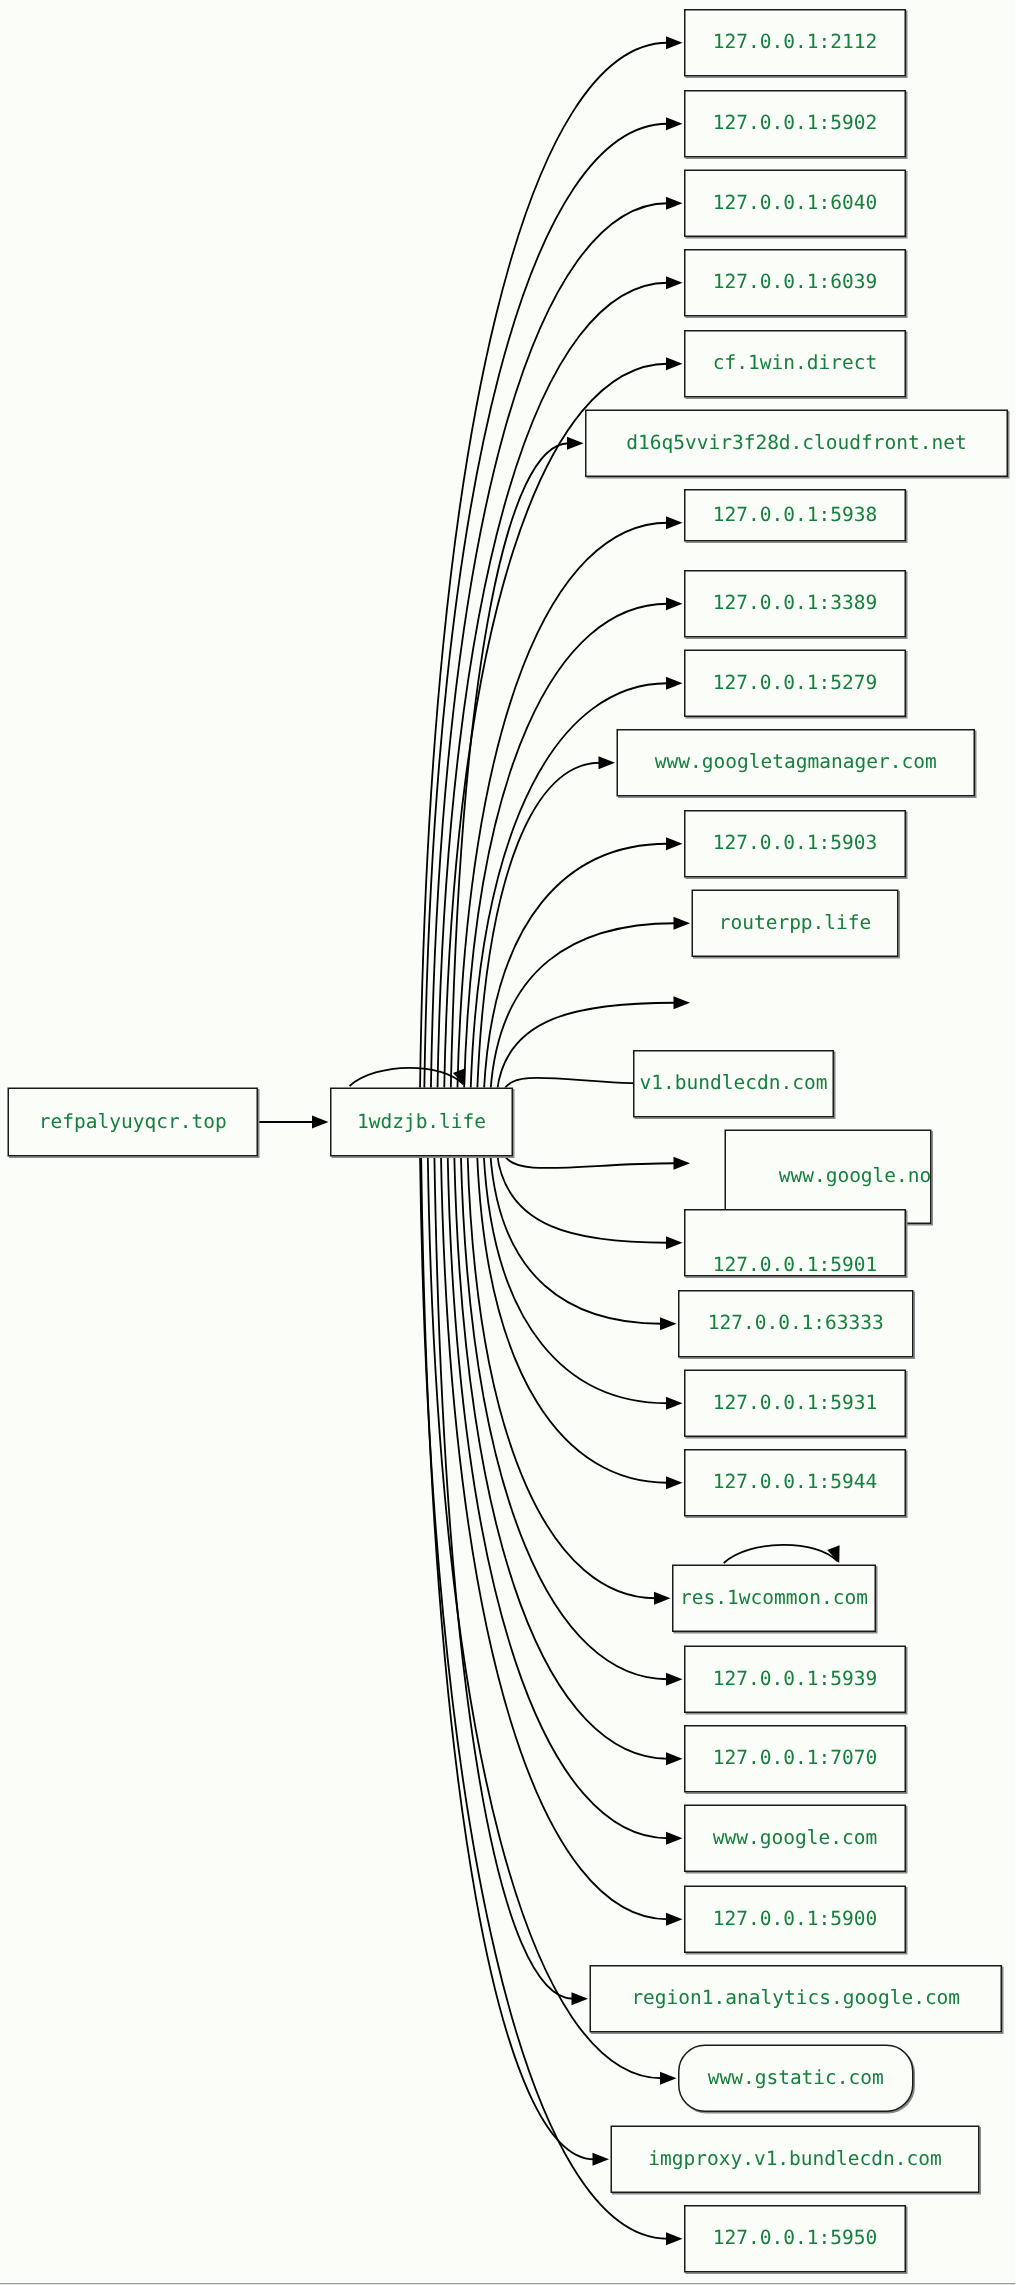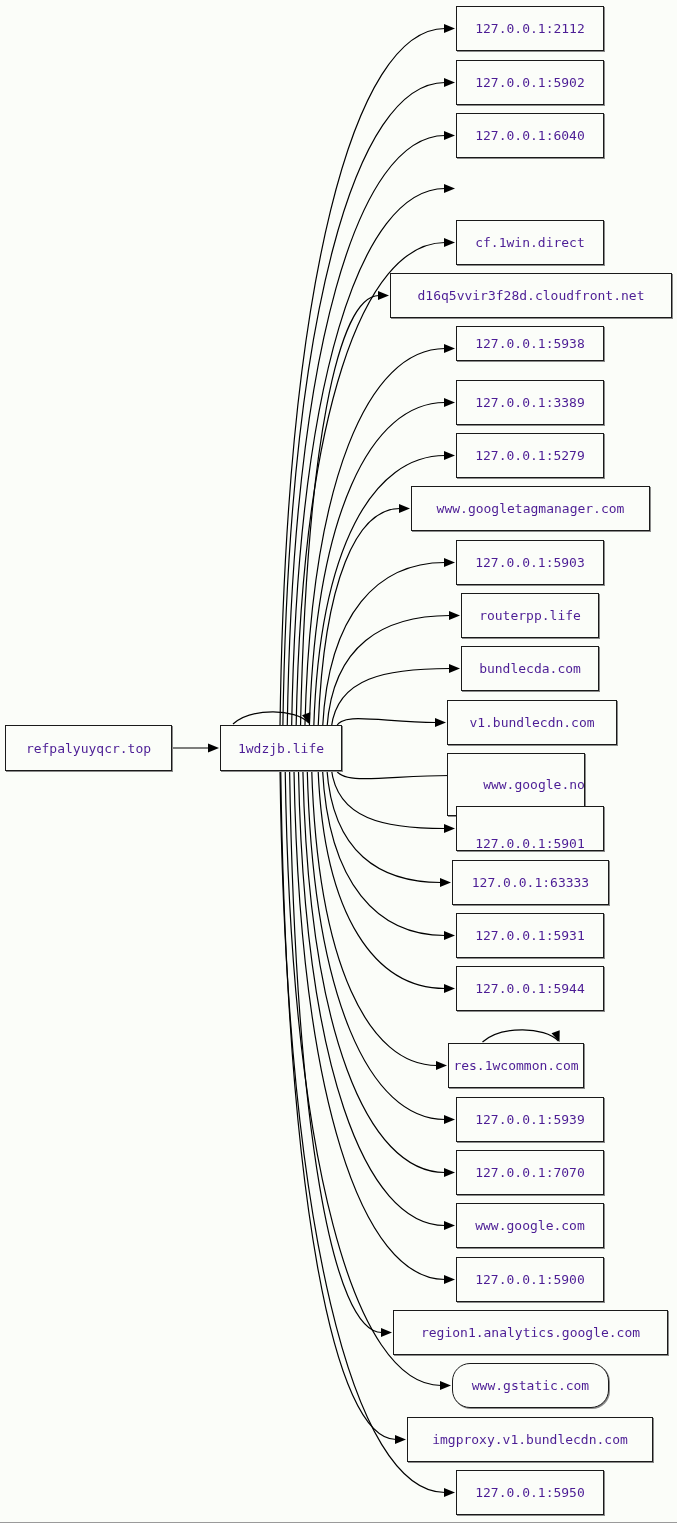--- a/index.html
+++ b/index.html
@@ -34,21 +34,21 @@
     box-shadow: 1px 1px 0 0 #8a8a8a;
     display: flex;
     align-items: center;
     justify-content: center;
     z-index: 2;
   }
   .graph-node .node-label {
     font-family: "DejaVu Sans Mono", "Liberation Mono", monospace;
     font-size: 13px;
     line-height: 13px;
-    color: #4c1d95;
+    color: #15803d;
     white-space: nowrap;
     letter-spacing: 0px;
   }
 </style>
 </head>
 <body>
 
 <div id="graph-canvas">
   <svg id="edge-layer" viewBox="0 0 677 1523" width="677" height="1523" xmlns="http://www.w3.org/2000/svg" aria-hidden="true">
       <path d="M 172 748 L 210 748" fill="none" stroke="#000000" stroke-width="1.2"></path>
@@ -122,20 +122,23 @@
     </div>
     <div class="graph-node" style="left: 456px; top: 6px; width: 148px; height: 45px;">
       <span class="node-label">127.0.0.1:2112</span>
     </div>
     <div class="graph-node" style="left: 456px; top: 60px; width: 148px; height: 45px;">
       <span class="node-label">127.0.0.1:5902</span>
     </div>
     <div class="graph-node" style="left: 456px; top: 113px; width: 148px; height: 45px;">
       <span class="node-label">127.0.0.1:6040</span>
     </div>
+    <div class="graph-node" style="left: 456px; top: 166px; width: 148px; height: 45px;">
+      <span class="node-label">127.0.0.1:6039</span>
+    </div>
     <div class="graph-node" style="left: 456px; top: 220px; width: 148px; height: 45px;">
       <span class="node-label">cf.1win.direct</span>
     </div>
     <div class="graph-node" style="left: 390px; top: 273px; width: 282px; height: 45px;">
       <span class="node-label">d16q5vvir3f28d.cloudfront.net</span>
     </div>
     <div class="graph-node" style="left: 456px; top: 326px; width: 148px; height: 35px;">
       <span class="node-label">127.0.0.1:5938</span>
     </div>
     <div class="graph-node" style="left: 456px; top: 380px; width: 148px; height: 45px;">
@@ -146,27 +149,24 @@
     </div>
     <div class="graph-node" style="left: 411px; top: 486px; width: 239px; height: 45px; justify-content: center;">
       <span class="node-label">www.googletagmanager.com</span>
     </div>
     <div class="graph-node" style="left: 456px; top: 540px; width: 148px; height: 45px;">
       <span class="node-label">127.0.0.1:5903</span>
     </div>
     <div class="graph-node" style="left: 461px; top: 593px; width: 138px; height: 45px; justify-content: center;">
       <span class="node-label">routerpp.life</span>
     </div>
-    <div class="graph-node" style="left: 461px; top: 646px; width: 138px; height: 45px;">
-      <span class="node-label">bundlecda.com</span>
-    </div>
-    <div class="graph-node" style="left: 447px; top: 700px; width: 170px; height: 45px;">
+    <div class="graph-node" style="left: 422px; top: 700px; width: 134px; height: 45px;">
       <span class="node-label">v1.bundlecdn.com</span>
     </div>
-    <div class="graph-node" style="left: 447px; top: 753px; width: 138px; height: 63px; padding-left: 36px;">
+    <div class="graph-node" style="left: 483px; top: 753px; width: 138px; height: 63px; padding-left: 36px;">
       <span class="node-label">www.google.no</span>
     </div>
     <div class="graph-node" style="left: 456px; top: 806px; width: 148px; height: 45px; align-items: flex-end;">
       <span class="node-label">127.0.0.1:5901</span>
     </div>
     <div class="graph-node" style="left: 452px; top: 860px; width: 157px; height: 45px;">
       <span class="node-label">127.0.0.1:63333</span>
     </div>
     <div class="graph-node" style="left: 456px; top: 913px; width: 148px; height: 45px;">
       <span class="node-label">127.0.0.1:5931</span>

